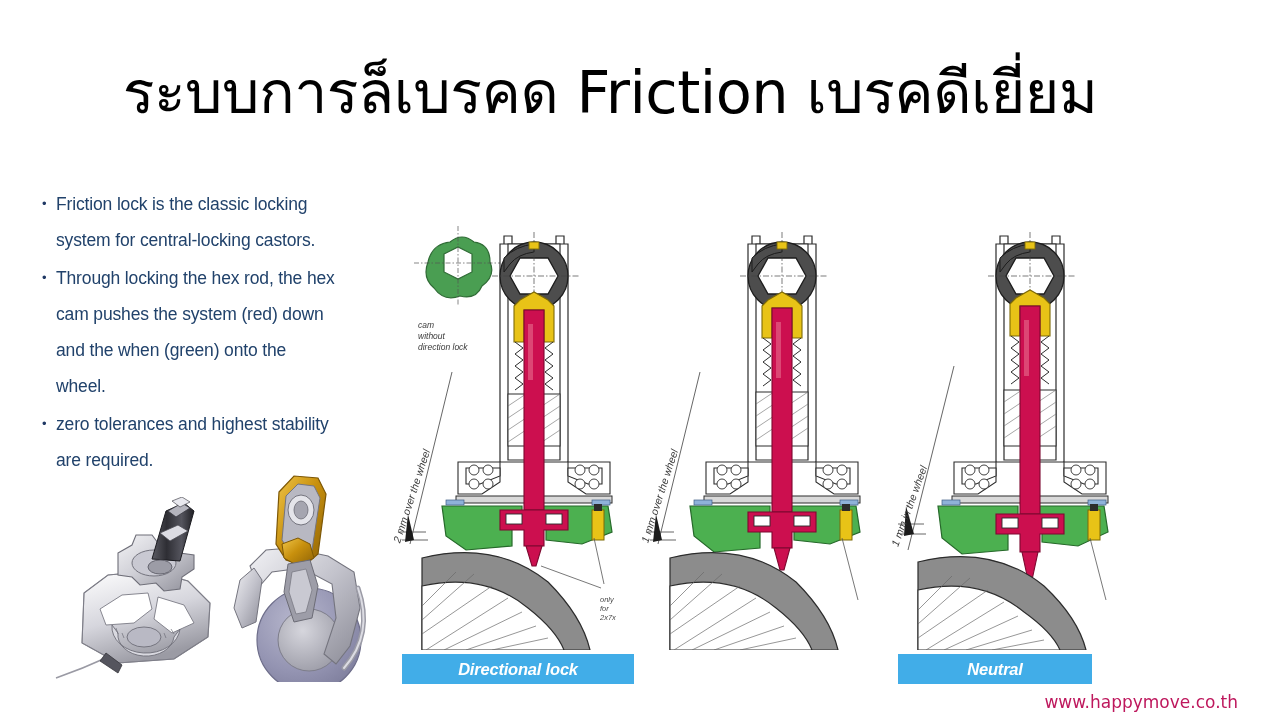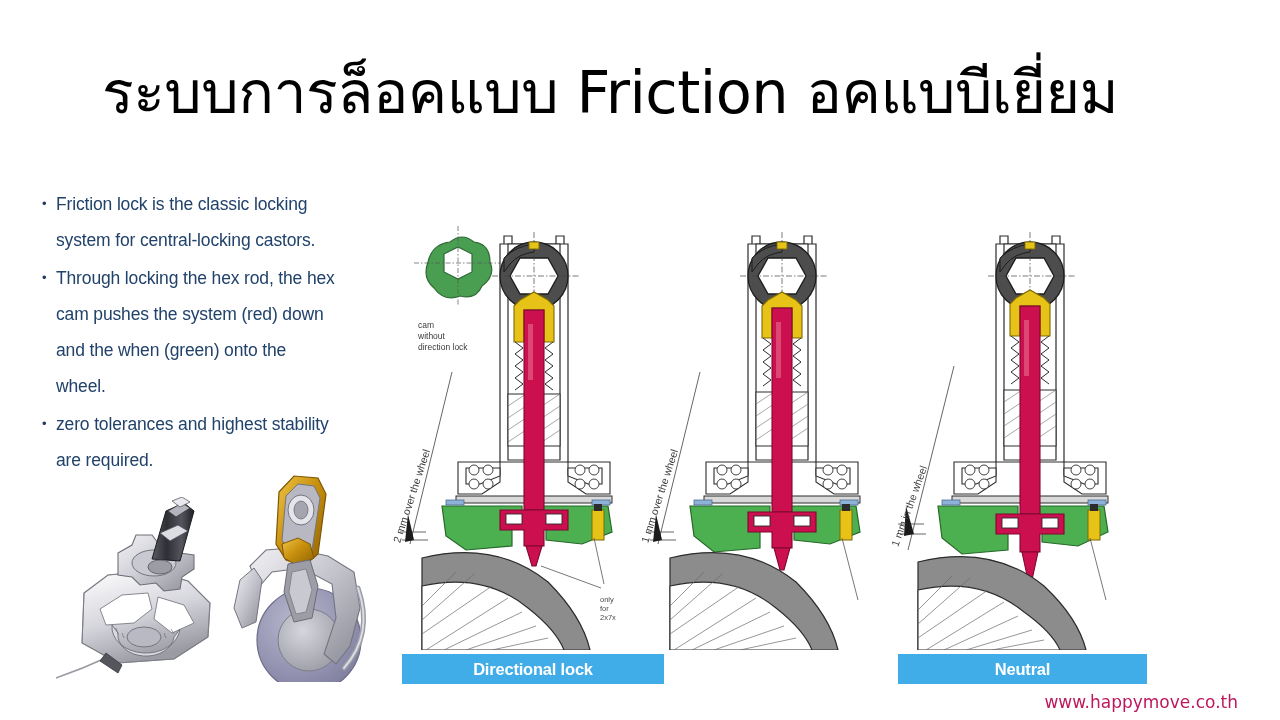--- a/index.html
+++ b/index.html
@@ -69,20 +69,21 @@
   #photo-left  { position: absolute; left: 48px;  top: 497px; width: 186px; height: 185px; }
   #photo-right { position: absolute; left: 232px; top: 468px; width: 175px; height: 214px; }
 
   
   #diagrams {
     position: absolute;
     left: 396px;
     top: 214px;
     width: 748px;
     height: 470px;
+    font-style: italic;
   }
   .diagram-col {
     position: absolute;
     top: 0;
     width: 246px;
     height: 470px;
   }
   #col-0 { left: 0px; }
   #col-1 { left: 248px; }
   #col-2 { left: 496px; }
@@ -96,22 +97,22 @@
     height: 30px;
     background: #41ade8;
     color: #ffffff;
     font-size: 16.5px;
     font-weight: 700;
     display: flex;
     align-items: center;
     justify-content: center;
     letter-spacing: -0.2px;
   }
-  #cap-0 { left: 6px;  width: 262px; margin-top: 6px; }
-  #cap-1 { left: 254px; width: 249px; }
+  #cap-0 { left: 6px;  width: 232px; margin-top: 6px; }
+  #cap-1 { left: 254px; width: 194px; }
 
   
   #footer {
     position: absolute;
     right: 42px;
     top: 692px;
     font-size: 17px;
     color: #be185d;
     font-family: "DejaVu Sans", "Liberation Sans", sans-serif;
   }
@@ -138,21 +139,21 @@
     line-height: 11px;
     color: #3b3b3b;
     white-space: pre;
   }
 </style>
 </head>
 <body>
 
 <div id="slide">
 
-  <div id="title">ระบบการล็อคแบบ Friction อคแบบีเยี่ยม</div>
+  <div id="title">ระบบการล็เบรคด Friction เบรคดีเยี่ยม</div>
 
   <div id="bullets">
 
     <div class="bullet-row">
       <div class="bullet-dot">•</div>
       <div>
         <div class="bullet-text">Friction lock is the classic locking</div>
         <div class="bullet-text">system for central-locking castors.</div>
       </div>
     </div>

